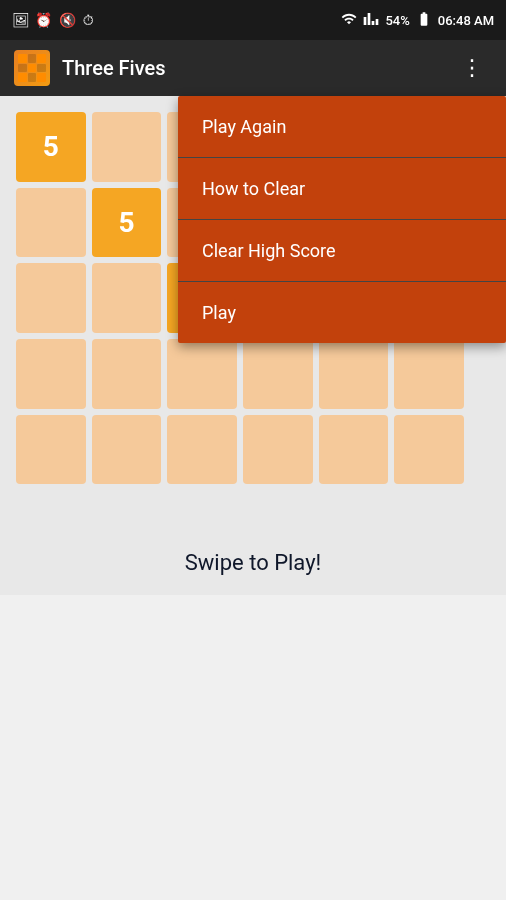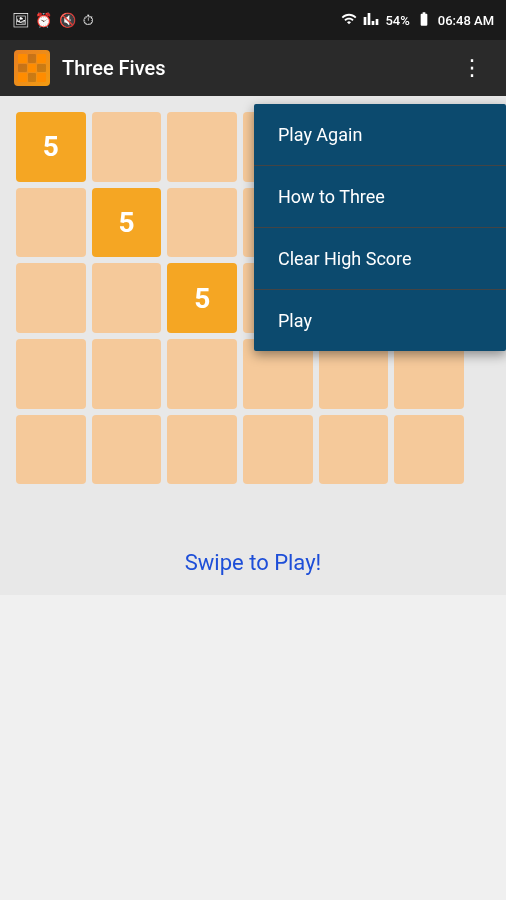--- a/index.html
+++ b/index.html
@@ -132,31 +132,31 @@
       justify-content: center;
       font-size: 28px;
       font-weight: bold;
       color: #fff;
     }
 
     
     #swipe-text {
       text-align: center;
       font-size: 22px;
-      color: #1d4ed8;
+      color: #0f172a;
       padding: 50px 0 20px;
     }
 
     
     #dropdown-menu {
       position: absolute;
-      top: 8px;
+      top: 0;
       right: 0;
-      width: 252px;
-      background: #0c4a6e;
+      width: 328px;
+      background: #c2410c;
       z-index: 100;
       border-radius: 2px;
       box-shadow: 0 4px 12px rgba(0,0,0,0.4);
     }
 
     .menu-item {
       padding: 20px 24px;
       color: #ffffff;
       font-size: 18px;
       cursor: pointer;
@@ -267,17 +267,17 @@
     <div class="grid-cell"></div>
     <div class="grid-cell"></div>
     <div class="grid-cell"></div>
     <div class="grid-cell"></div>
   </div>
 
   <div id="swipe-text">Swipe to Play!</div>
 
   <div id="dropdown-menu">
     <div class="menu-item">Play Again</div>
-    <div class="menu-item">How to Three</div>
+    <div class="menu-item">How to Clear</div>
     <div class="menu-item">Clear High Score</div>
     <div class="menu-item">Play</div>
   </div>
 </div>
 
 </body></html>

